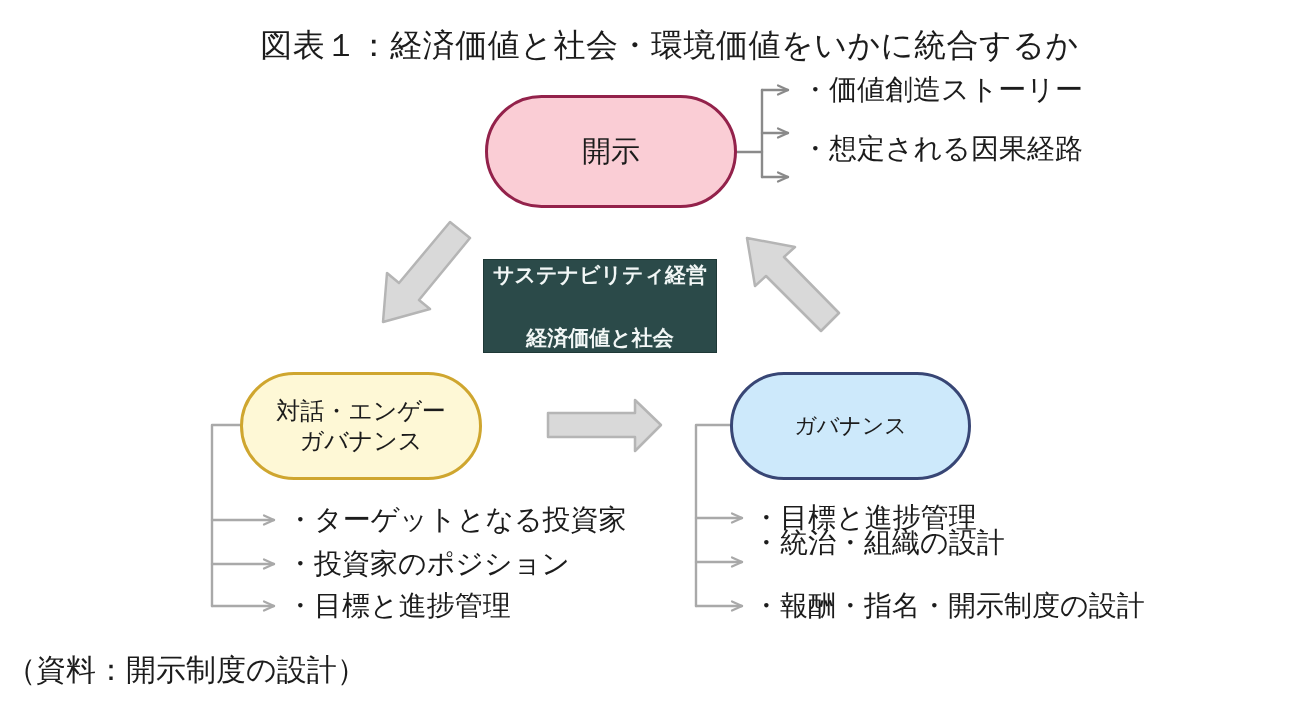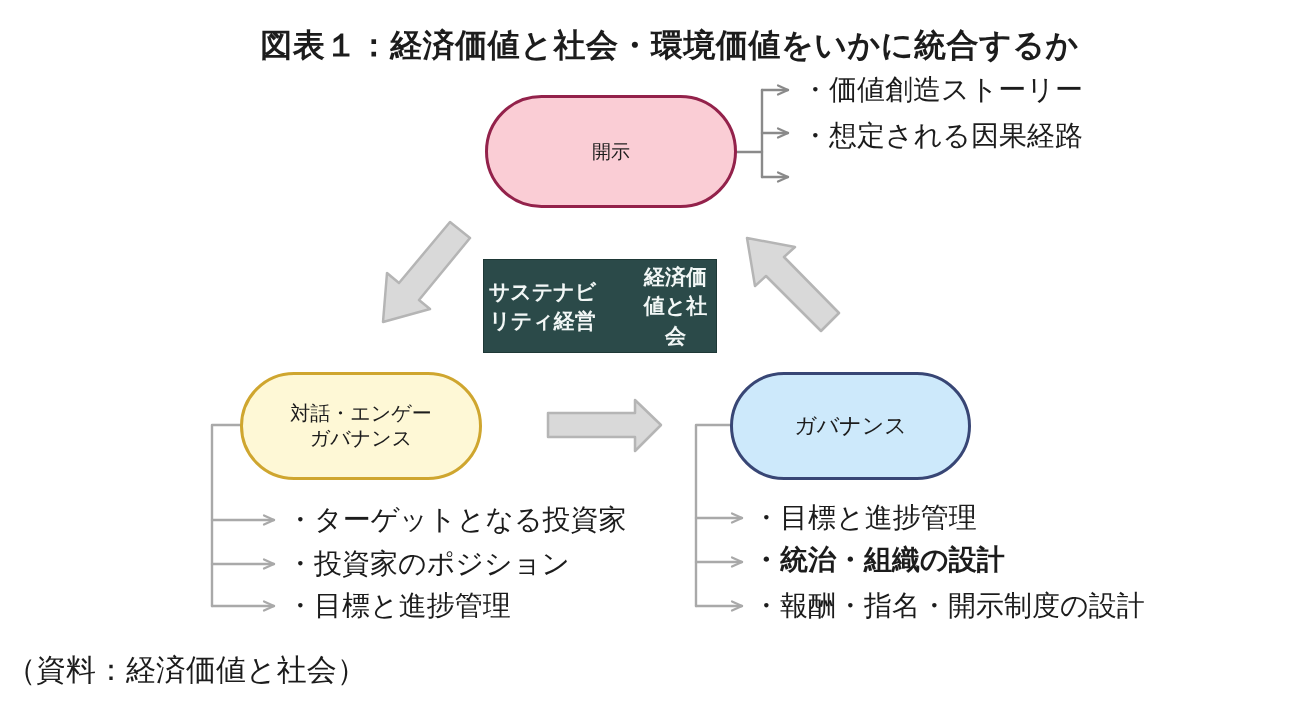--- a/index.html
+++ b/index.html
@@ -13,62 +13,62 @@
     color: var(--text-color, #1C1C1C);
   }
   #diagram-svg { position: absolute; left: 0; top: 0; }
 
   .figure-title {
     position: absolute;
     top: 24px;
     left: 50%;
     transform: translateX(calc(-50% + 14px));
     font-size: 32px;
-    font-weight: 700;
+    font-weight: 400;
     letter-spacing: 0.5px;
     white-space: nowrap;
   }
 
   .pill {
     position: absolute;
     display: flex;
     align-items: center;
     justify-content: center;
     text-align: center;
     box-sizing: border-box;
     border-radius: 60px;
   }
   .pill-disclosure {
     left: 485px; top: 95px; width: 252px; height: 113px;
     background: var(--disclosure-fill, #FACDD5);
     border: 3px solid var(--disclosure-border, #93224B);
-    font-size: 19px;
+    font-size: 29px;
   }
   .pill-engagement {
     left: 240px; top: 372px; width: 242px; height: 108px;
     background: var(--engagement-fill, #FEF8D6);
     border: 3px solid var(--engagement-border, #CFA62F);
-    font-size: 20px; line-height: 1.25;
+    font-size: 24px; line-height: 1.25;
   }
   .pill-governance {
     left: 730px; top: 372px; width: 241px; height: 108px;
     background: var(--governance-fill, #CDE9FB);
     border: 3px solid var(--governance-border, #384675);
     font-size: 22px;
   }
 
   .center-box {
     position: absolute;
     left: 483px; top: 259px; width: 234px; height: 94px;
     box-sizing: border-box;
     background: var(--center-fill, #2B4A49);
     border: 1px solid var(--center-border, #1E3836);
     color: var(--center-text, #F2F7F6);
     display: flex;
-    flex-direction: row;
+    flex-direction: column;
     align-items: center;
     justify-content: center;
     text-align: center;
     font-size: 21px;
     font-weight: 700;
     line-height: 1.4;
     gap: 34px;
   }
 
   .branch-item {
@@ -156,25 +156,25 @@
       <span>対話・エンゲー</span><br>
       <span>ガバナンス</span>
     </span>
   </div>
 
   <div class="pill pill-governance">
     <span>ガバナンス</span>
   </div>
 
   <div class="branch-item" style="left:801px; top:90px;">・価値創造ストーリー</div>
-  <div class="branch-item" style="left:801px; top:136px;font-family:Liberation Serif, serif;">・想定される因果経路</div>
+  <div class="branch-item" style="left:801px; top:149px;font-family:Liberation Serif, serif;">・想定される因果経路</div>
 
   <div class="branch-item" style="left:286px; top:564px;">・投資家のポジション</div>
   <div class="branch-item" style="left:286px; top:520px;">・ターゲットとなる投資家</div>
   <div class="branch-item" style="left:286px; top:606px;">・目標と進捗管理</div>
 
   <div class="branch-item" style="left:752px; top:518px;">・目標と進捗管理</div>
-  <div class="branch-item" style="left:752px; top:560px;font-weight:bold;">・統治・組織の設計</div>
+  <div class="branch-item" style="left:752px; top:543px;">・統治・組織の設計</div>
   <div class="branch-item" style="left:752px; top:606px;">・報酬・指名・開示制度の設計</div>
 
-  <div class="source-note">（資料：経済価値と社会）</div>
+  <div class="source-note">（資料：開示制度の設計）</div>
 
 </div>
 
 </body></html>

